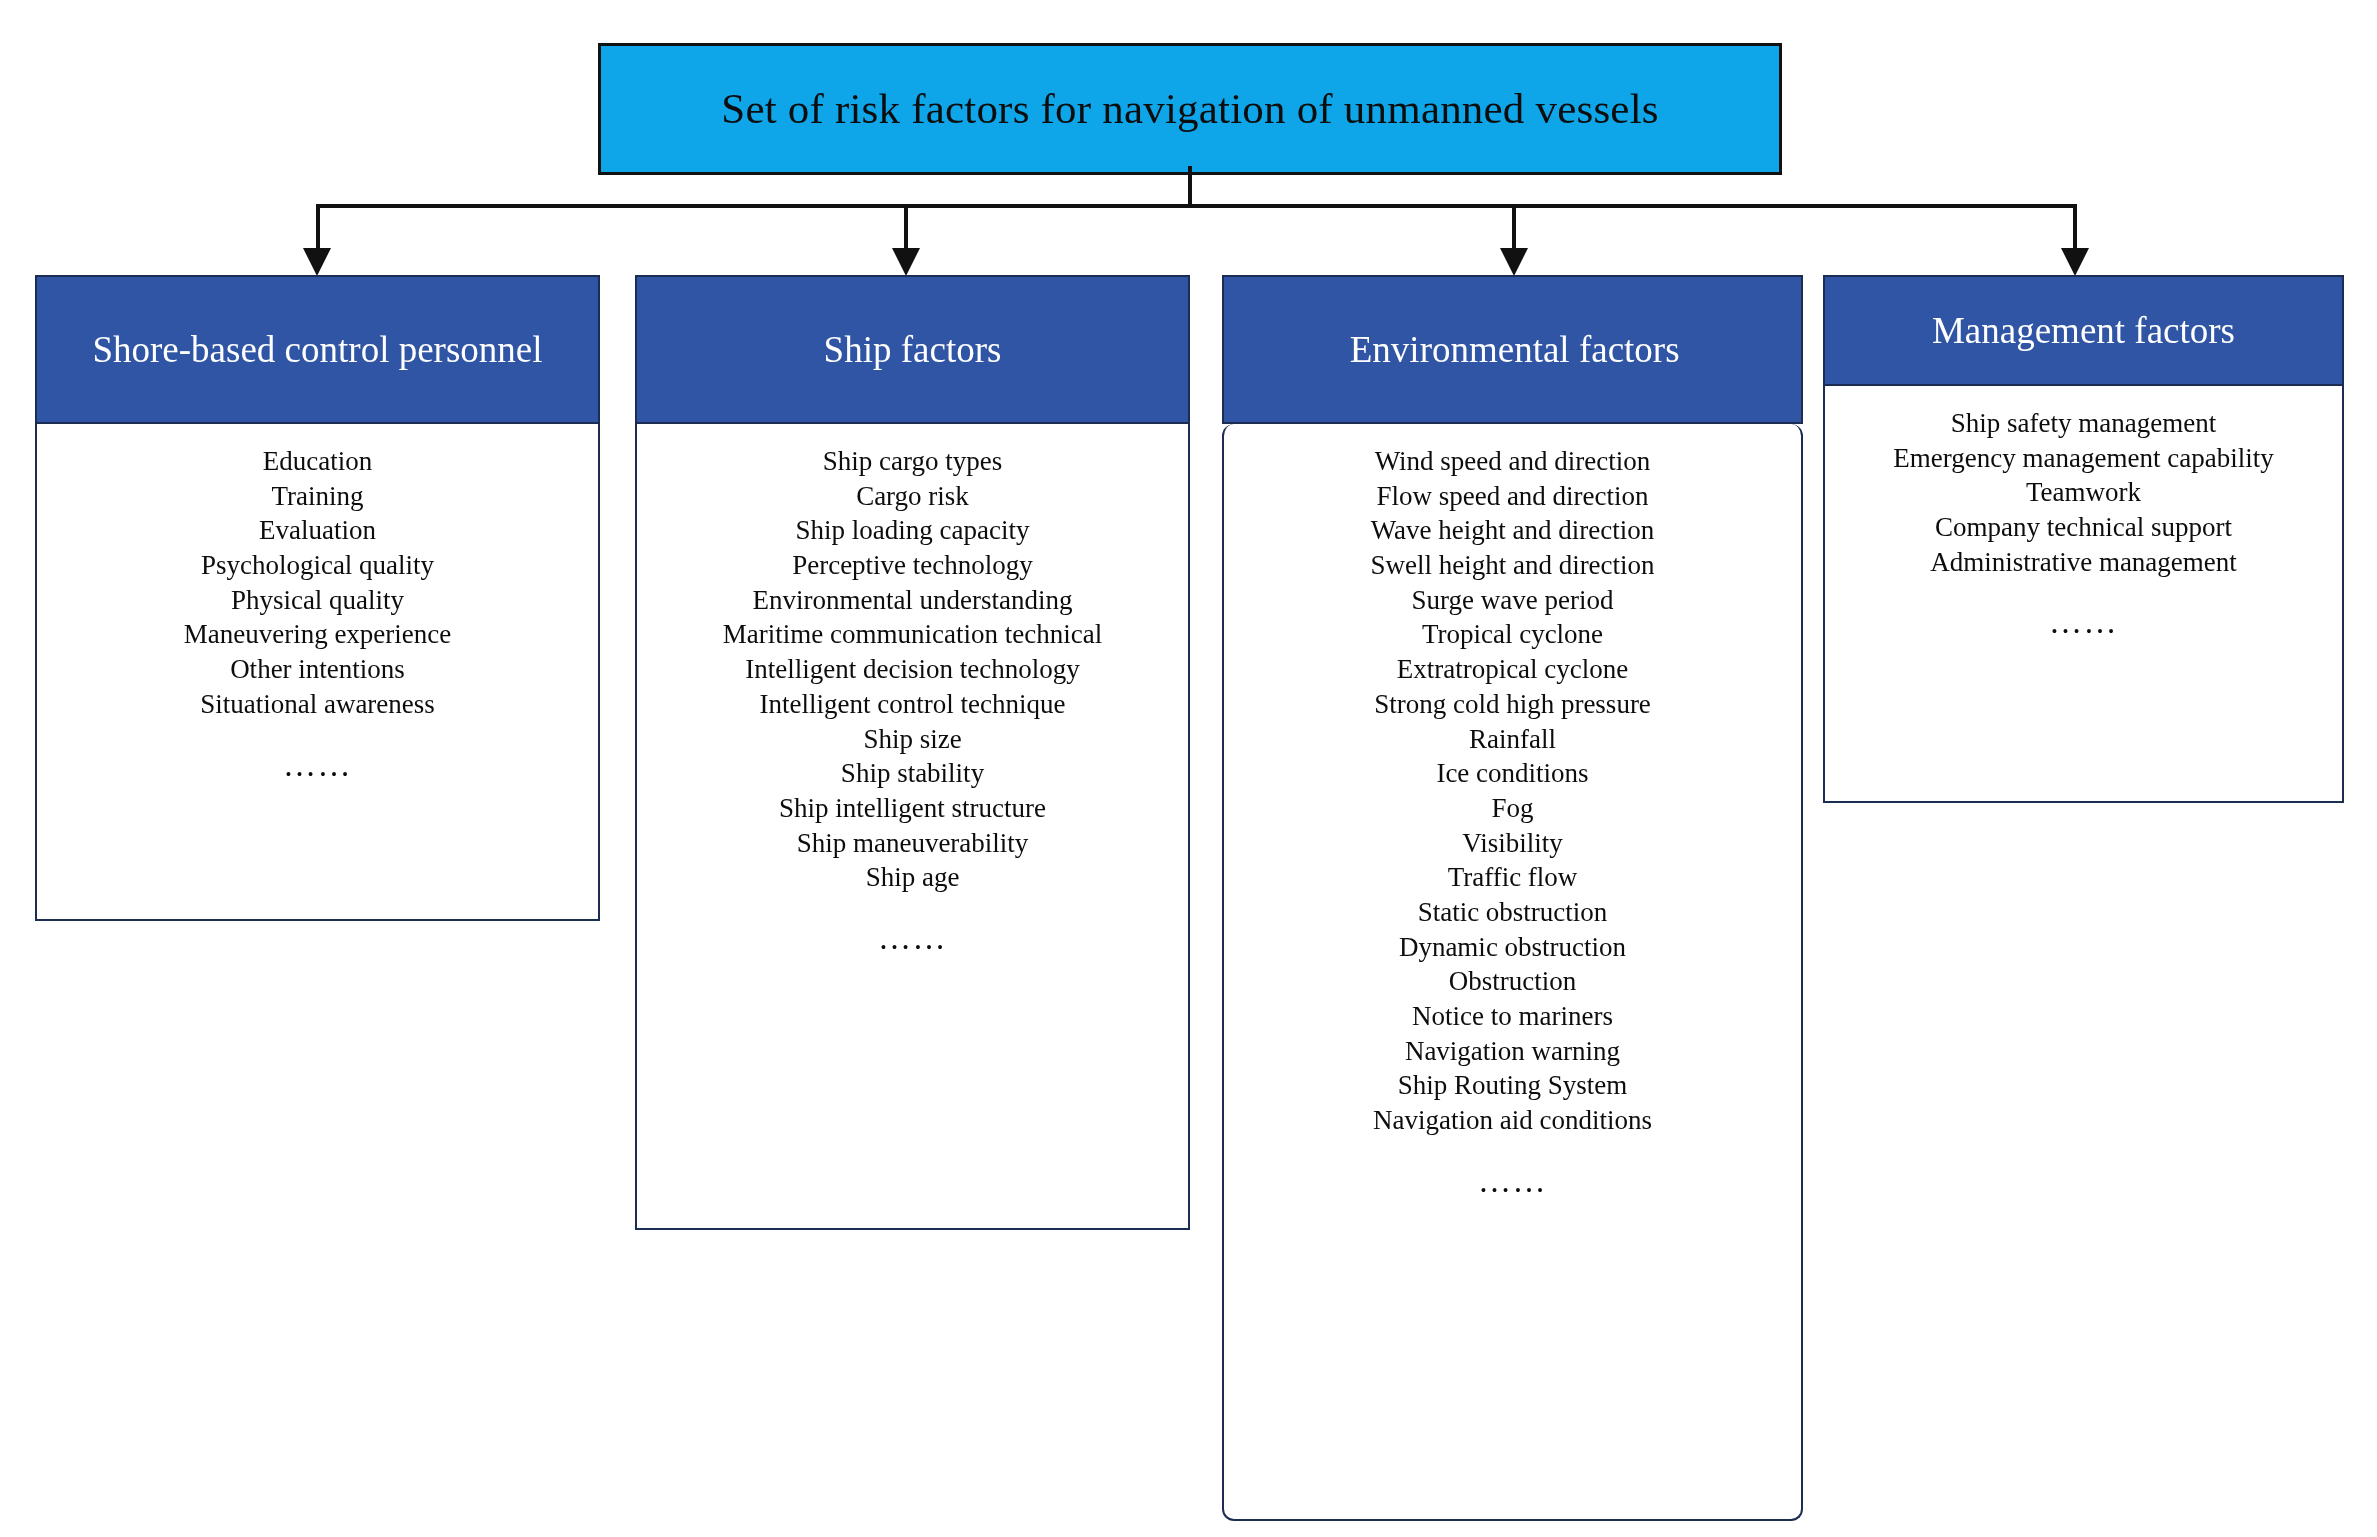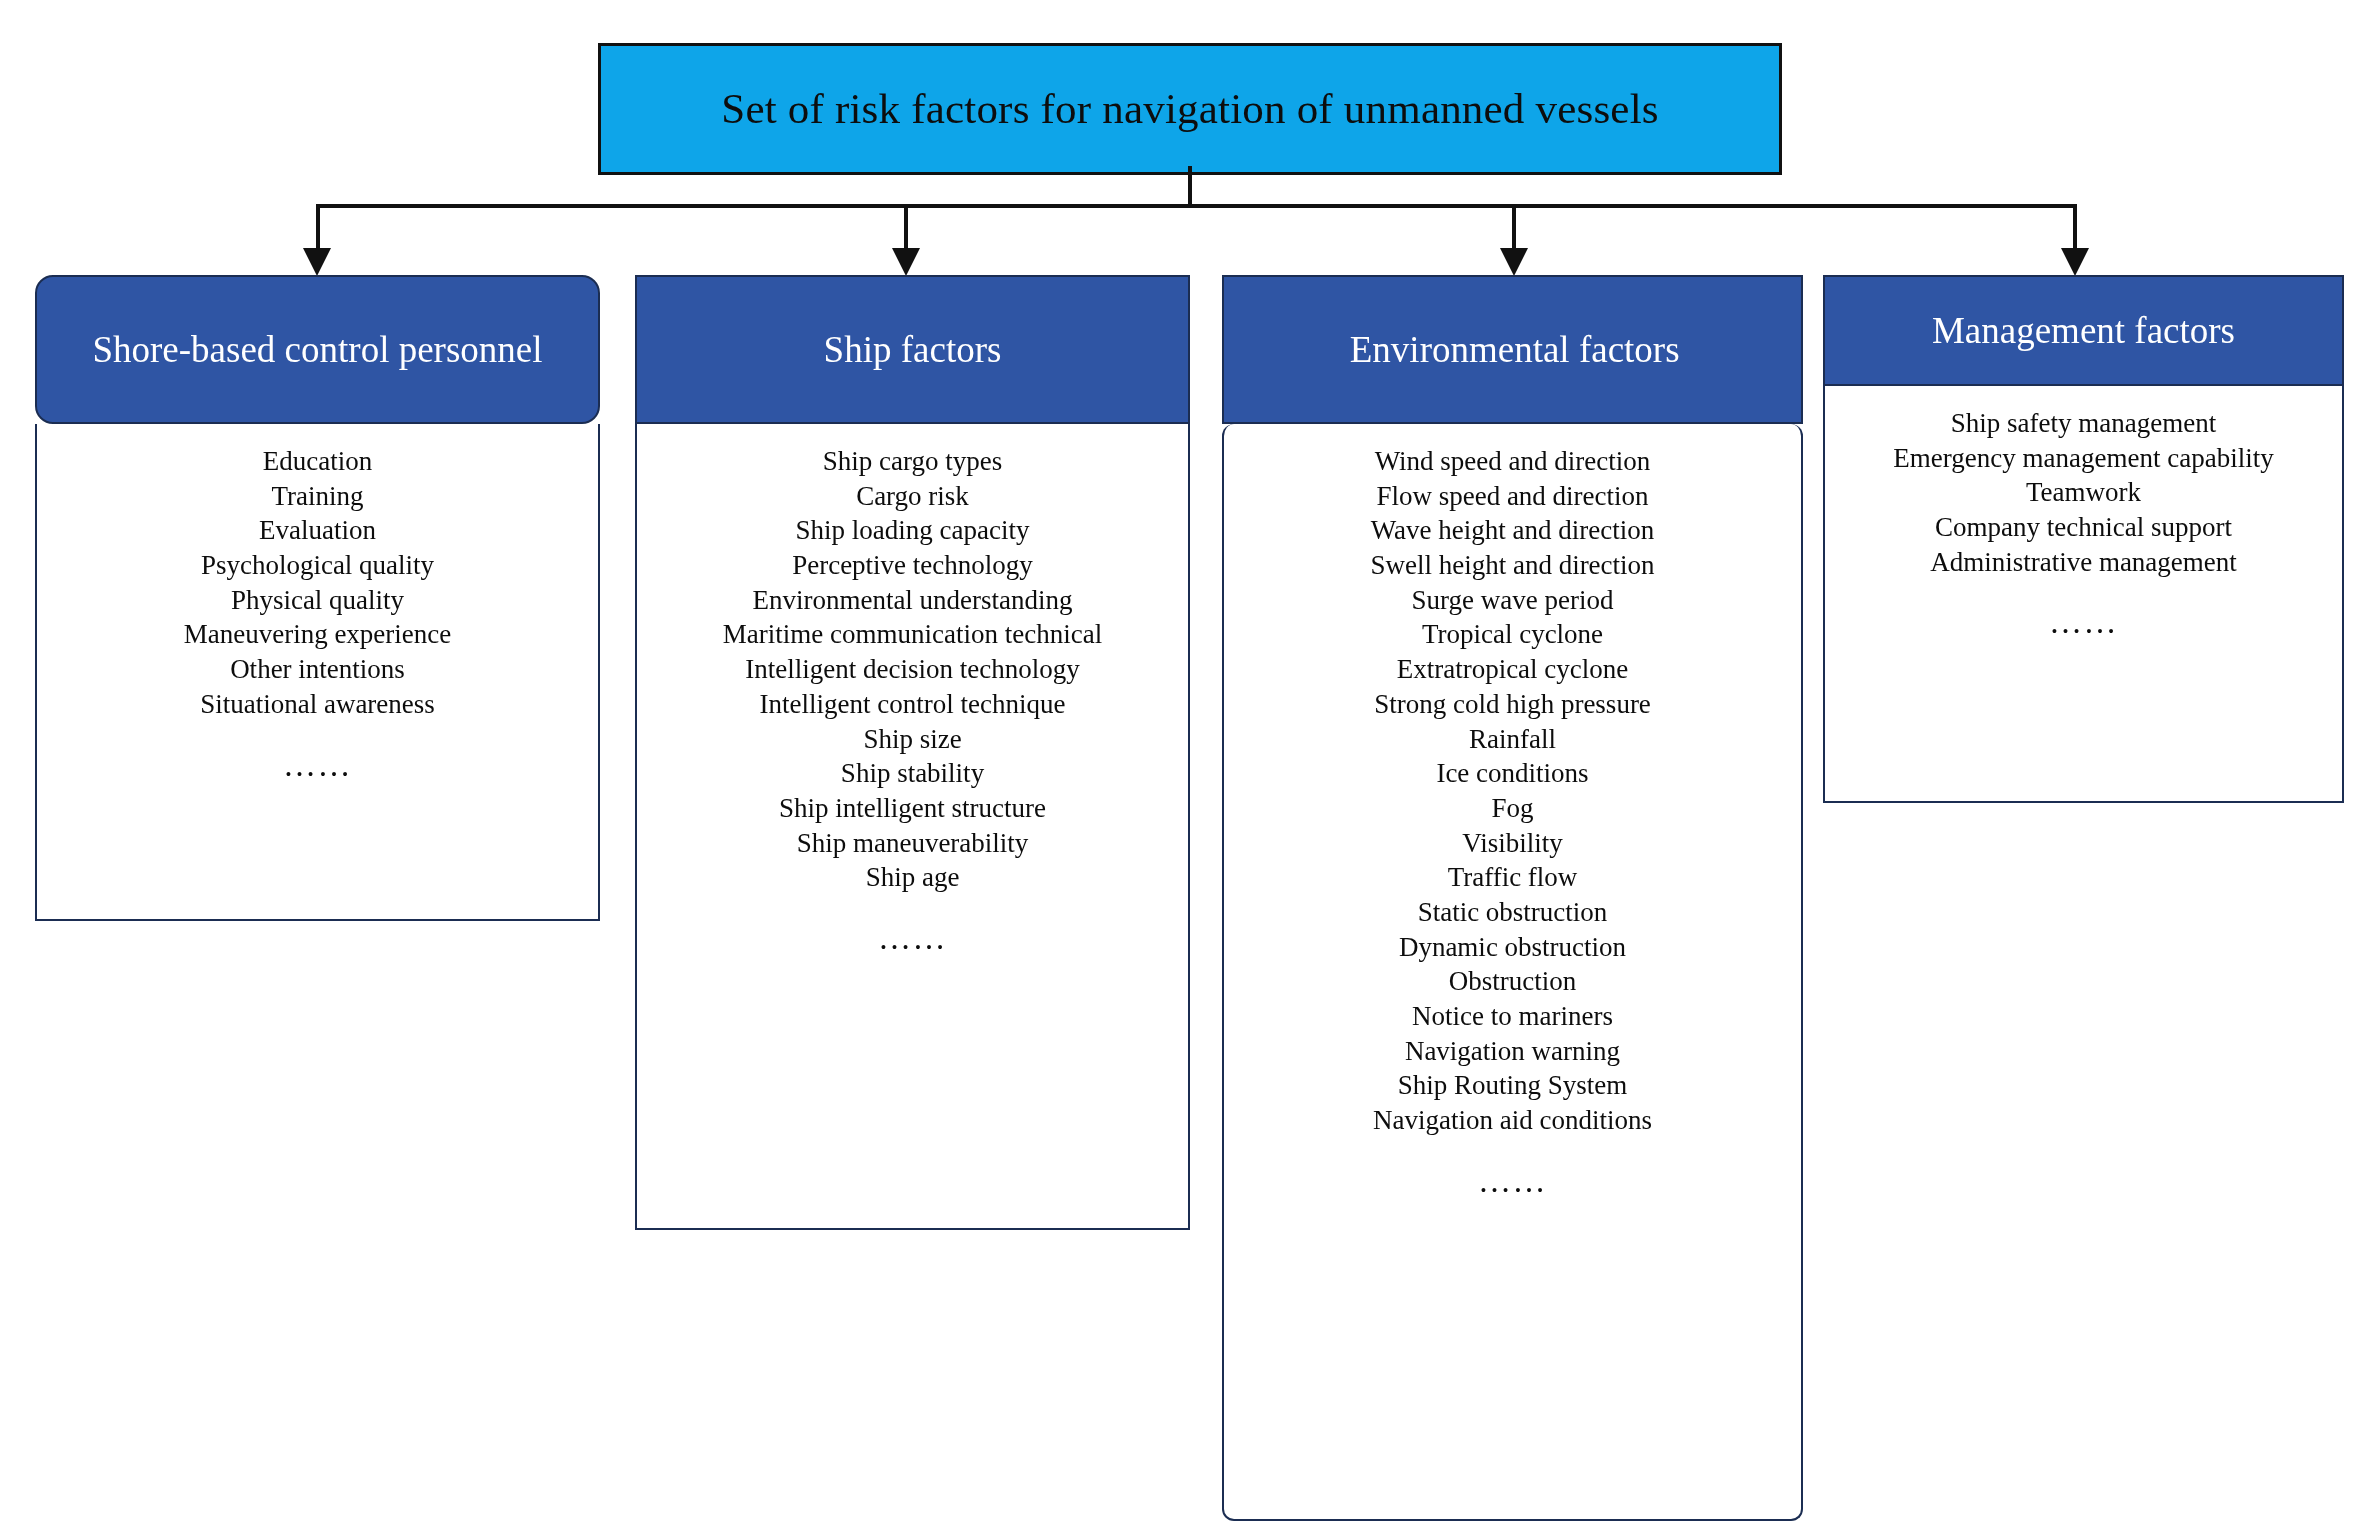--- a/index.html
+++ b/index.html
@@ -129,21 +129,21 @@
   <div class="conn conn-drop" style="left:904px; top:204px; height:54px;"></div>
   <div class="arrow-head" style="left:892px; top:248px;"></div>
 
   <div class="conn conn-drop" style="left:1512px; top:204px; height:54px;"></div>
   <div class="arrow-head" style="left:1500px; top:248px;"></div>
 
   <div class="conn conn-drop" style="left:2073px; top:204px; height:54px;"></div>
   <div class="arrow-head" style="left:2061px; top:248px;"></div>
 
   <div class="column" style="left:35px; top:275px; width:565px;">
-    <div class="col-header" style="height:149px;border-radius:18px;">Shore-based control personnel</div>
+    <div class="col-header" style="height:149px;">Shore-based control personnel</div>
     <div class="col-body" style="height:497px;">
       <div class="item">Education</div>
       <div class="item">Training</div>
       <div class="item">Evaluation</div>
       <div class="item">Psychological quality</div>
       <div class="item">Physical quality</div>
       <div class="item">Maneuvering experience</div>
       <div class="item">Other intentions</div>
       <div class="item">Situational awareness</div>
       <div class="ellipsis">……</div>

